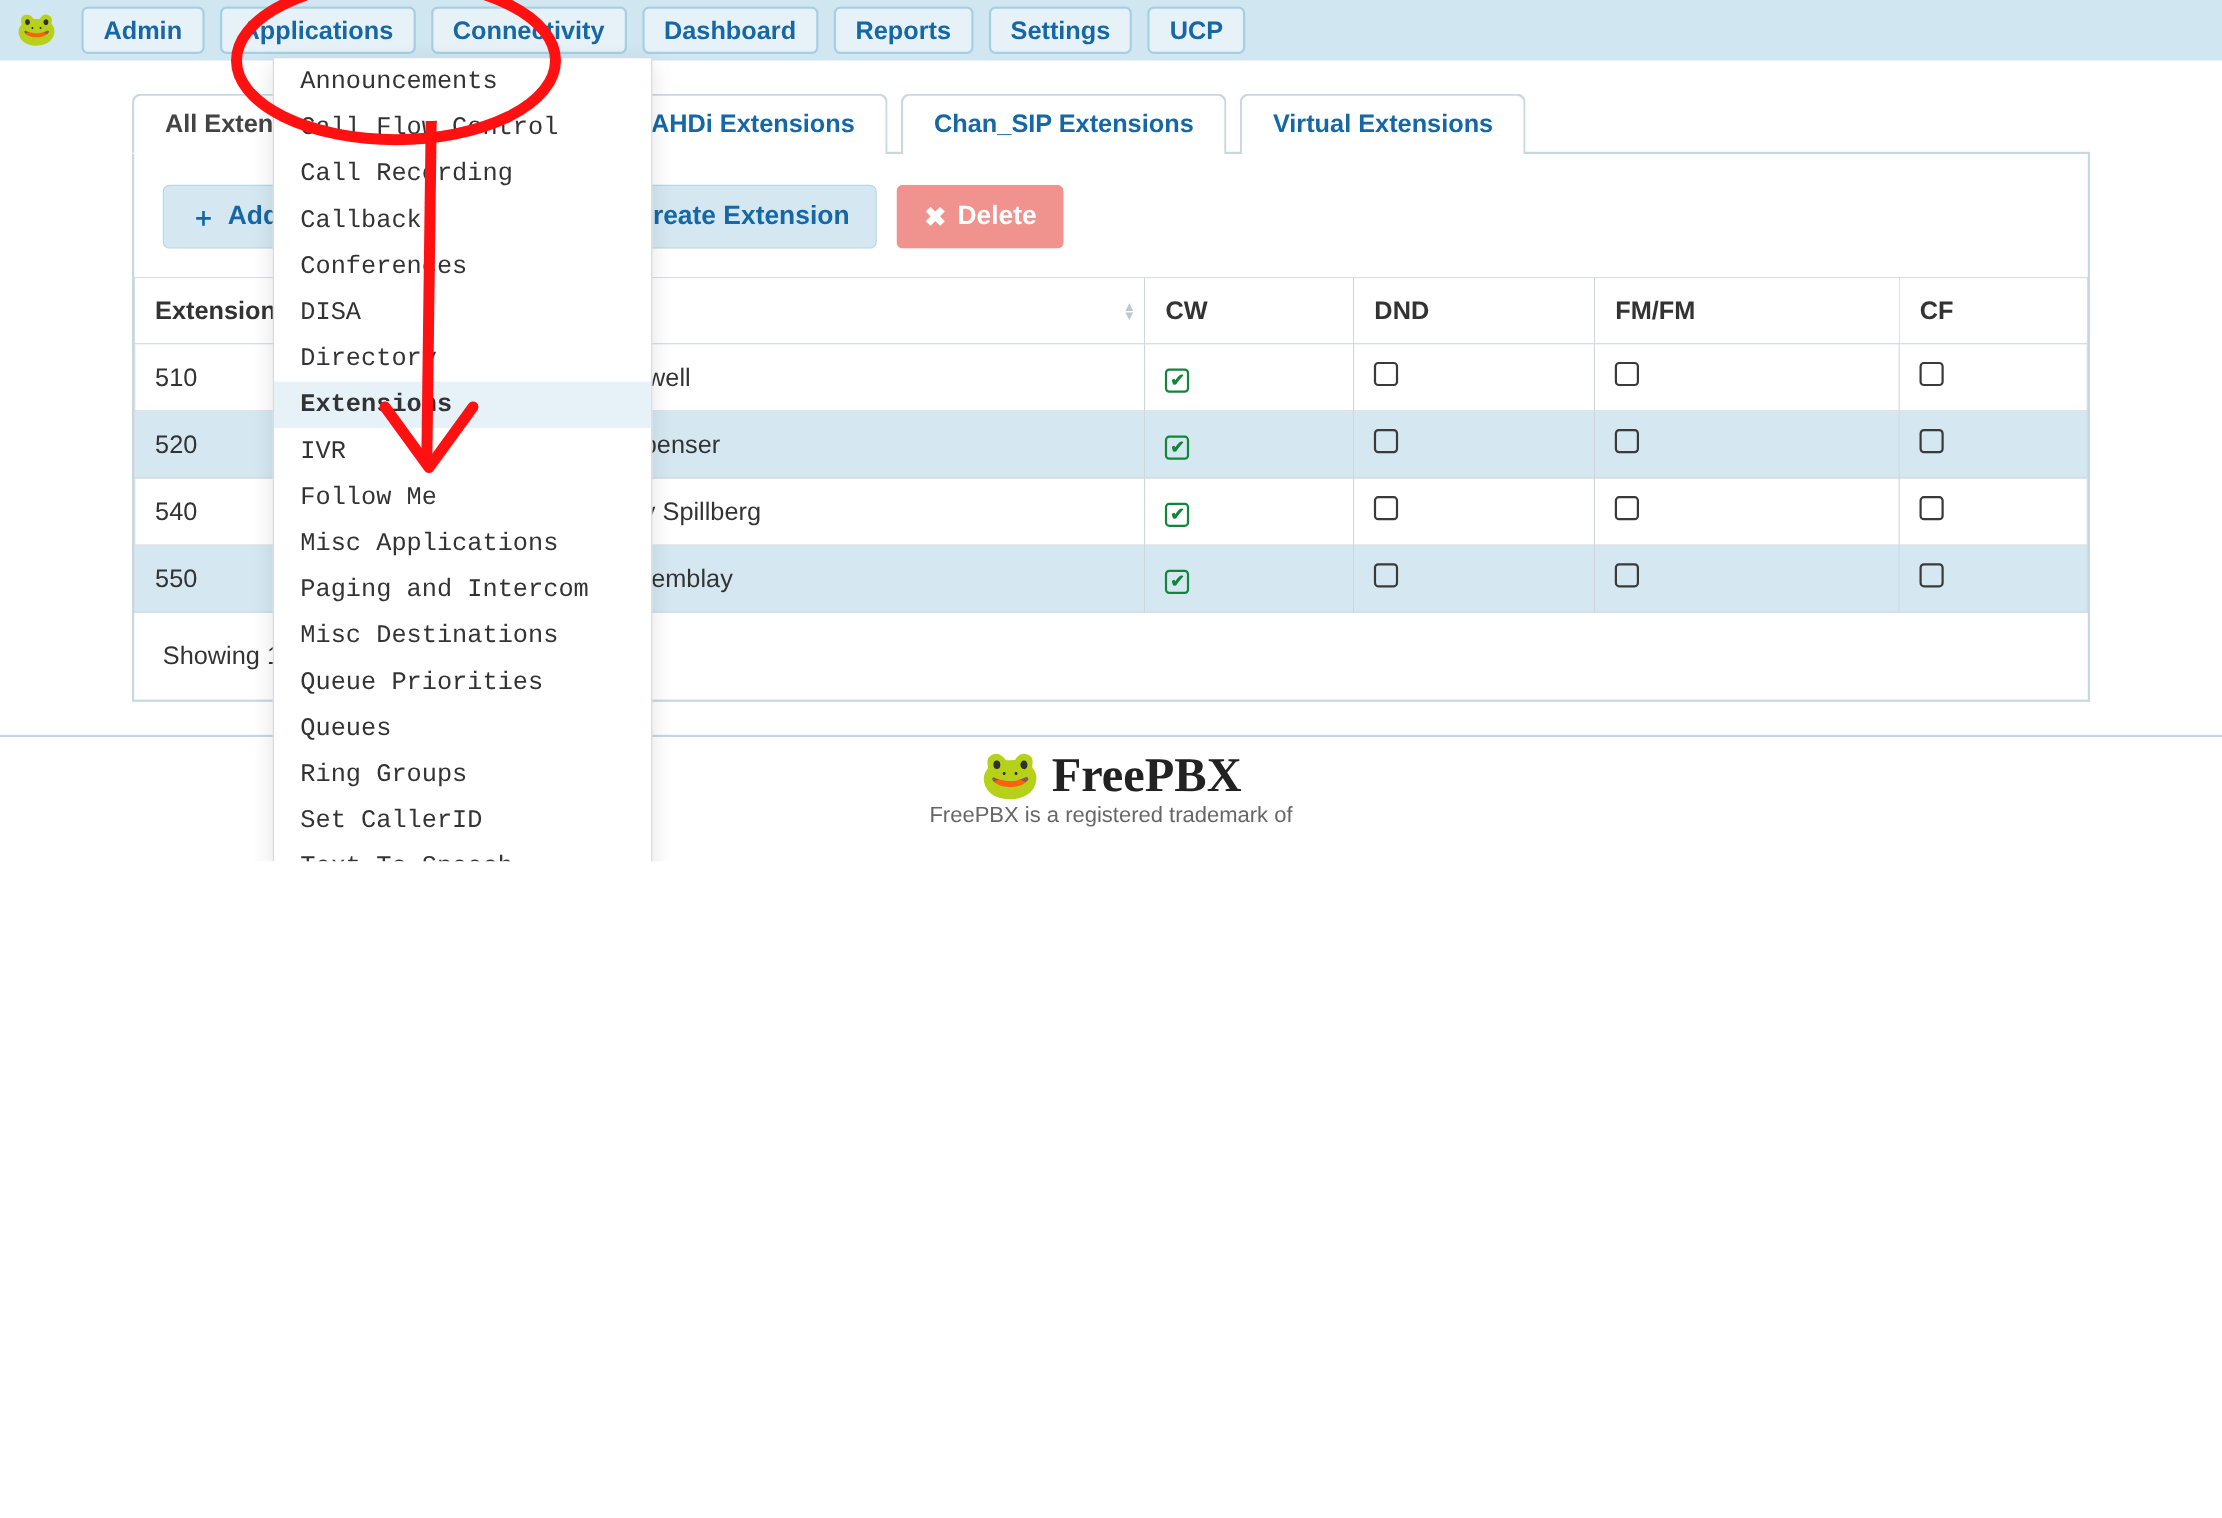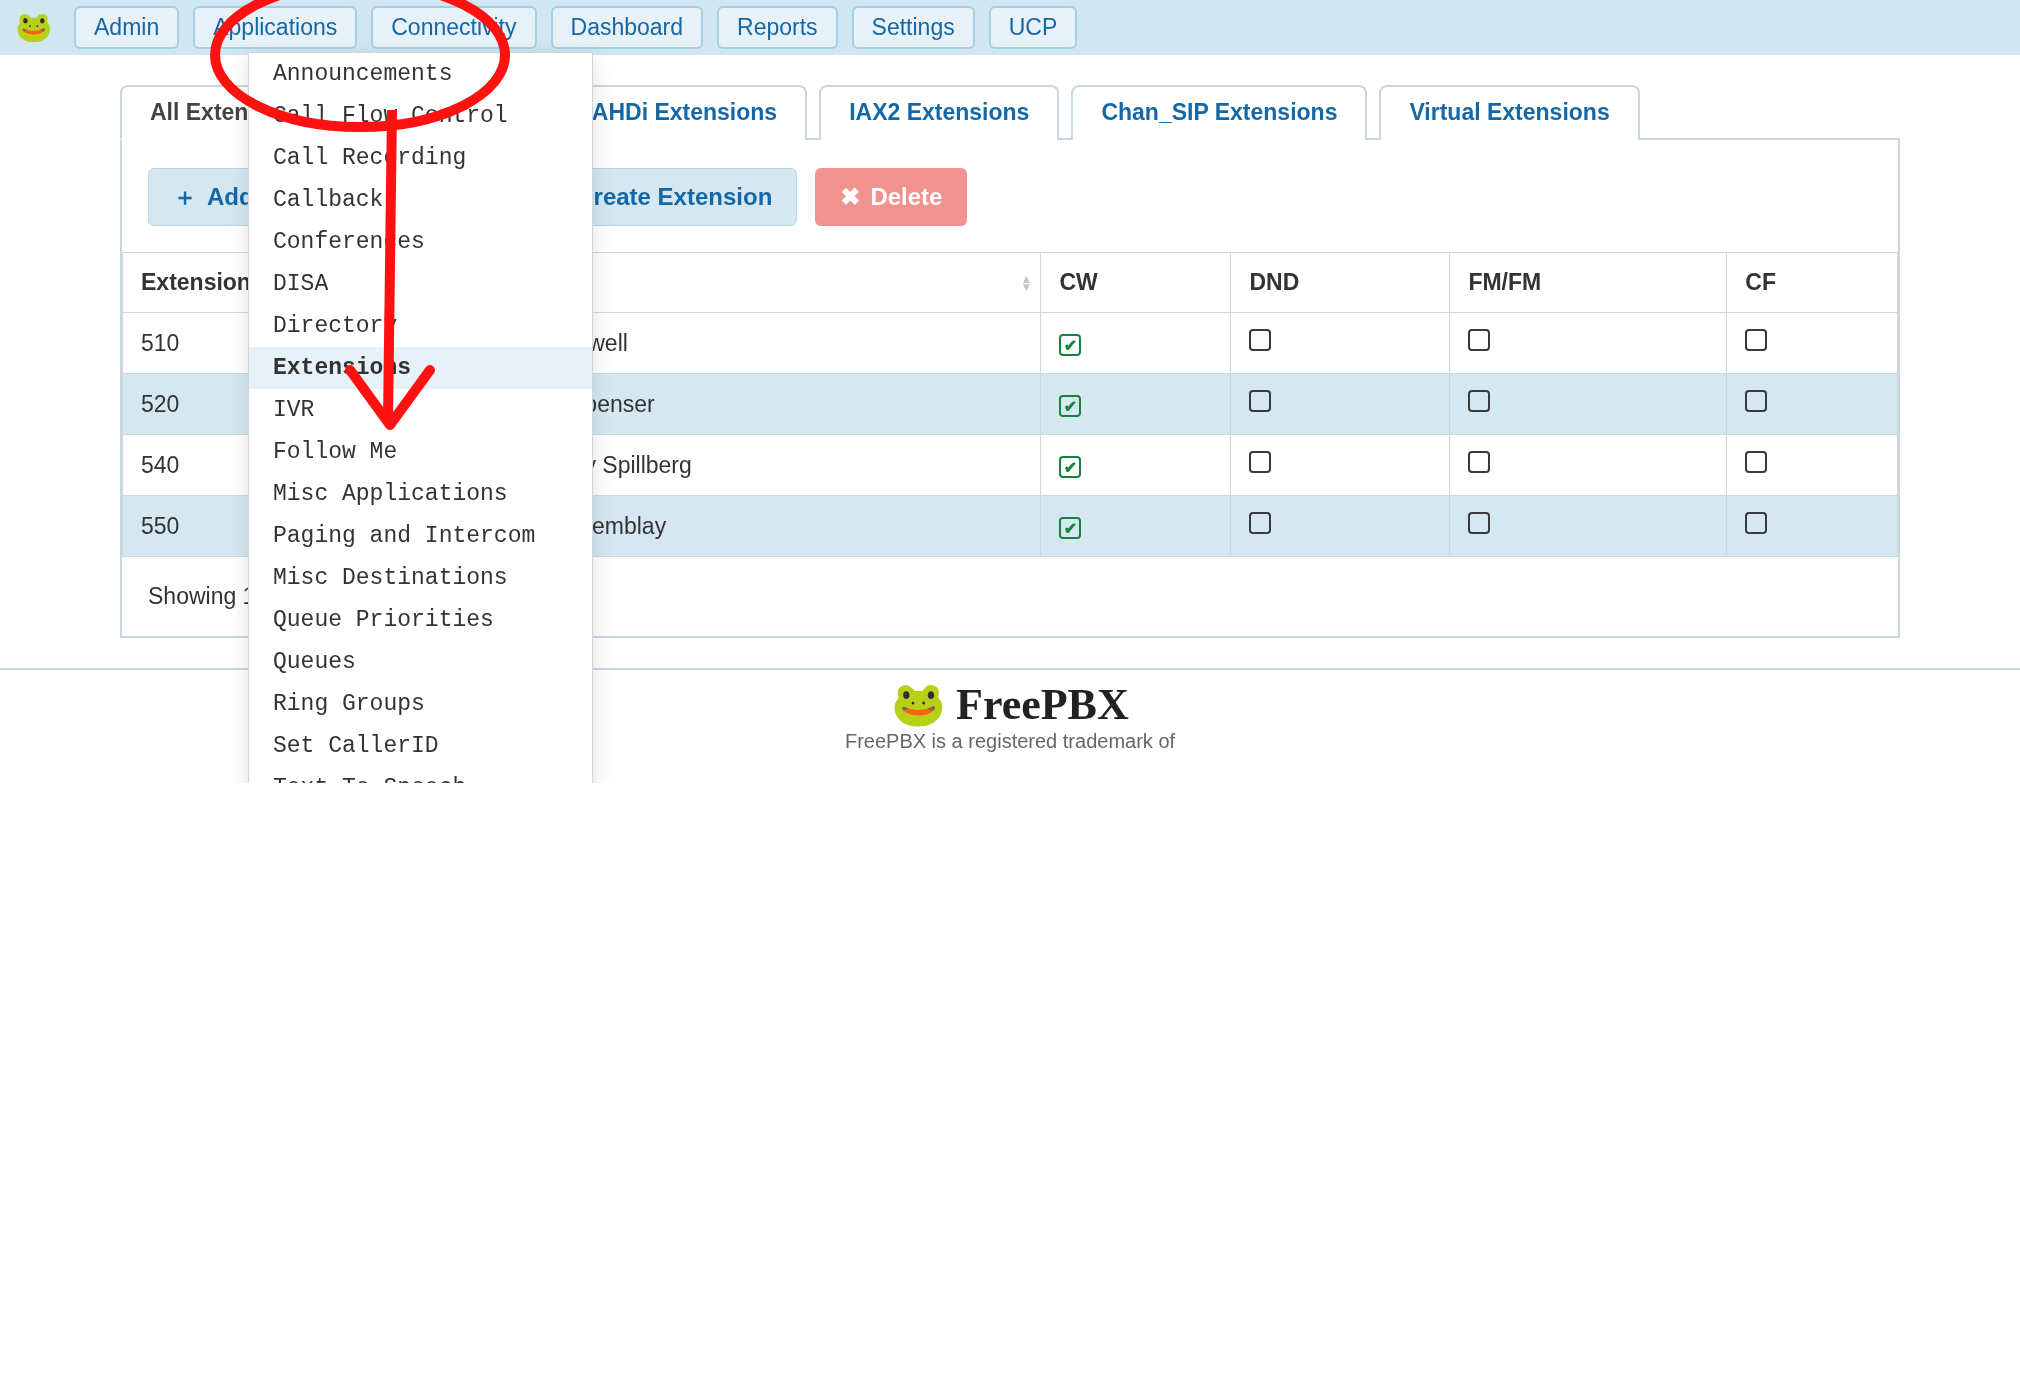--- a/index.html
+++ b/index.html
@@ -23,21 +23,21 @@
     width: 52px; height: 40px;
     display:flex;align-items:center;justify-content:center;
     font-size:30px;
   }
   .nav-btn {
     border: 2px solid #a7cfe3;
     border-radius: 6px;
     padding: 6px 18px;
     background: #e6f1f8;
     color: #1667a5;
-    font-weight: 400;
+    font-weight: 700;
     font-size: 23px;
     cursor: pointer;
   }
 
   
   .dropdown {
     position: absolute;
     left: 248px;
     top: 52px;
     width: 345px;
@@ -200,21 +200,20 @@
   <path d="M392 110 C 390 220, 390 330, 388 420" fill="none" stroke="#f11" stroke-width="10"></path>
   <path d="M350 370 L390 425 L430 370" fill="none" stroke="#f11" stroke-width="10" stroke-linecap="round" stroke-linejoin="round"></path>
 </svg>
 
 <div class="content">
 
   <div class="tabs" id="tabs">
       <div class="tab active">All Extensions</div>
       <div class="tab">Extensions</div>
       <div class="tab">DAHDi Extensions</div>
-      <div class="tab">IAX2 Extensions</div>
       <div class="tab">Chan_SIP Extensions</div>
       <div class="tab">Virtual Extensions</div>
     </div>
 
   <div class="panel">
     <div class="action-row">
       <div class="btn btn-blue">
         <span class="icon">＋</span>
         <span>Add Extension</span>
         <span style="font-size:16px;color:#1667a5;">▼</span>

